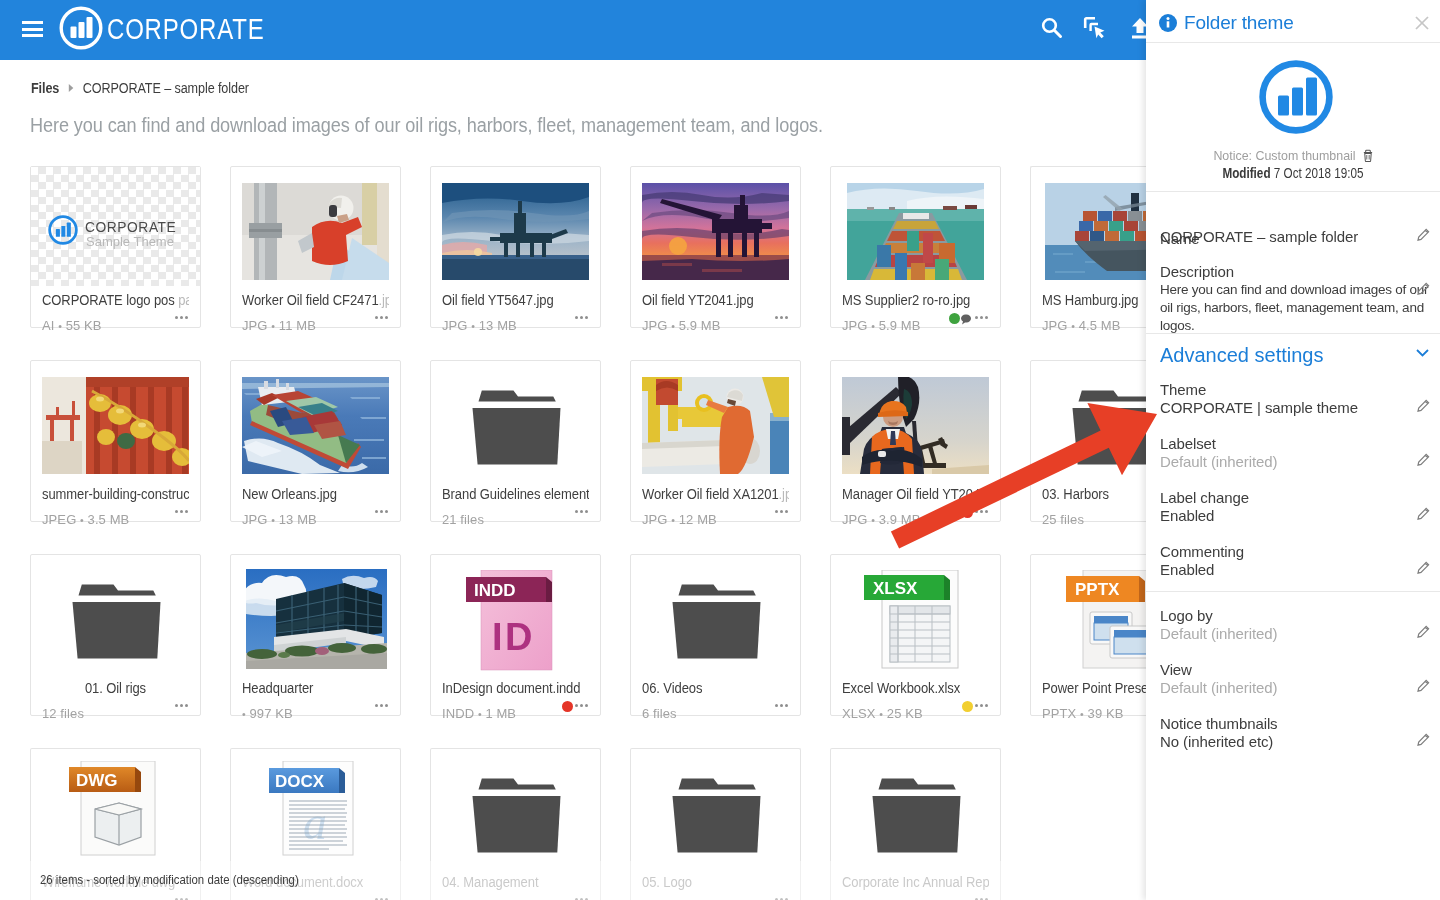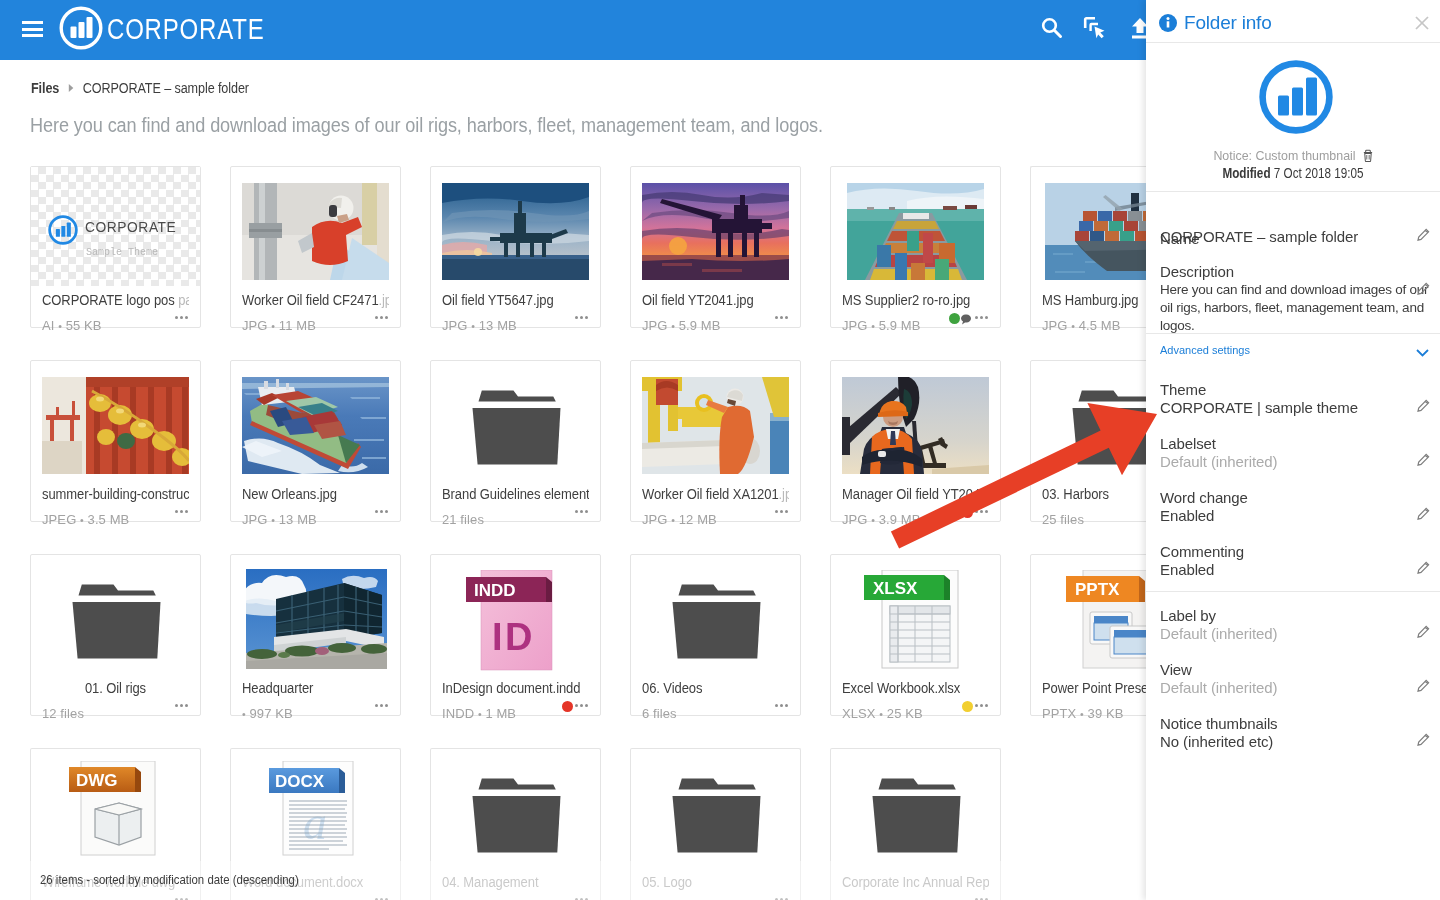--- a/index.html
+++ b/index.html
@@ -82,21 +82,21 @@
 
 <div class="card" style="left:30px;top:166px;">
   <div id="chk"></div>
   <svg class="abs" style="left:17px;top:48px;" width="30" height="30" viewBox="0 0 44 44">
     <circle cx="22" cy="22" r="19.6" fill="none" stroke="#2189e4" stroke-width="4"></circle>
     <rect x="11.5" y="20.5" width="6" height="11.5" rx="1" fill="#2189e4"></rect>
     <rect x="19.5" y="16" width="6" height="16" rx="1" fill="#2189e4"></rect>
     <rect x="27.5" y="11" width="6" height="21" rx="1" fill="#2189e4"></rect>
   </svg>
   <div class="abs" style="left:54px;top:51px;font-size:15px;color:#4a4a4a;letter-spacing:0.6px;transform:scaleX(.92);transform-origin:left;">CORPORATE</div>
-  <div class="abs" style="left:55px;top:80px;font-size:10px;color:#b8b8b8;font-family:Liberation Mono, monospace;">Sample Theme</div>
+  <div class="abs" style="left:55px;top:67px;font-size:13px;color:#b8b8b8;">Sample Theme</div>
   <div class="t">CORPORATE logo pos <span class="lt">payoff.</span></div>
   <div class="m">AI <i class="bu">•</i> 55 KB</div>
   <div class="dots">
         <i></i>
         <i></i>
         <i></i>
       </div>
 </div>
 
 <div class="card" style="left:230px;top:166px;">
@@ -709,21 +709,21 @@
 <svg id="arrow" width="320" height="180" viewBox="0 0 320 180">
   <polygon points="40.9,151.4 250.6,50.5 237.4,23.0 307,34 272,95.2 258.8,67.7 49.1,168.6" fill="#e73f26"></polygon>
 </svg>
 
 <div id="sidebar">
   <svg class="abs" style="left:13px;top:13.5px" width="18" height="18" viewBox="0 0 18 18">
     <circle cx="9" cy="9" r="9" fill="#1b7ed8"></circle>
     <rect x="7.7" y="7.3" width="2.6" height="6.2" fill="#fff"></rect>
     <circle cx="9" cy="4.6" r="1.5" fill="#fff"></circle>
   </svg>
-  <div id="sb-title">Folder info</div>
+  <div id="sb-title">Folder theme</div>
   <svg class="abs" style="left:269px;top:16px;" width="14" height="14" viewBox="0 0 14 14">
     <line x1="1" y1="1" x2="13" y2="13" stroke="#c6c6c6" stroke-width="1.7"></line>
     <line x1="13" y1="1" x2="1" y2="13" stroke="#c6c6c6" stroke-width="1.7"></line>
   </svg>
   <div class="sb-div" style="top:42px;"></div>
 
   <svg class="abs" style="left:113px;top:60px;" width="74" height="74" viewBox="0 0 74 74">
     <circle cx="37" cy="37" r="33.4" fill="none" stroke="#2189e4" stroke-width="6.6"></circle>
     <rect x="19" y="35.5" width="11" height="20" rx="1.5" fill="#2189e4"></rect>
     <rect x="33" y="27.5" width="11" height="28" rx="1.5" fill="#2189e4"></rect>
@@ -744,51 +744,51 @@
       <path d="M10.2 2.4 l2.4 2.4 -7.6 7.6 -3 .7 .7-3 z M9.3 3.3 l2.4 2.4" fill="none" stroke="#7e7e7e" stroke-width="1.2"></path>
     </svg>
 
   <div class="abs sb-label" style="left:14px;top:263px;">Description</div>
   <div class="abs sb-val" style="left:14px;top:281px;line-height:18px;font-size:13.5px;letter-spacing:-0.25px;white-space:nowrap;">Here you can find and download images of our<br>oil rigs, harbors, fleet, management team, and<br>logos.</div>
   <svg class="pencil" style="top:281px;" width="15" height="15" viewBox="0 0 15 15">
       <path d="M10.2 2.4 l2.4 2.4 -7.6 7.6 -3 .7 .7-3 z M9.3 3.3 l2.4 2.4" fill="none" stroke="#7e7e7e" stroke-width="1.2"></path>
     </svg>
   <div class="sb-div" style="top:333px;"></div>
 
-  <div class="abs" style="left:14px;top:344px;font-size:11px;color:#1b7ed8;font-weight:500;">Advanced settings</div>
+  <div class="abs" style="left:14px;top:344px;font-size:20px;color:#1b7ed8;font-weight:500;">Advanced settings</div>
   <svg class="abs" style="right:11px;top:349px;" width="13" height="8" viewBox="0 0 13 8">
       <polyline points="1,1 6.5,6.5 12,1" fill="none" stroke="#1b7ed8" stroke-width="1.8"></polyline>
     </svg>
 
   <div class="abs sb-label" style="left:14px;top:381px;">Theme</div>
   <div class="abs sb-val" style="left:14px;top:399px;">CORPORATE | sample theme</div>
   <svg class="pencil" style="top:398px;" width="15" height="15" viewBox="0 0 15 15">
       <path d="M10.2 2.4 l2.4 2.4 -7.6 7.6 -3 .7 .7-3 z M9.3 3.3 l2.4 2.4" fill="none" stroke="#7e7e7e" stroke-width="1.2"></path>
     </svg>
 
   <div class="abs sb-label" style="left:14px;top:435px;">Labelset</div>
   <div class="abs sb-val sb-gray" style="left:14px;top:453px;">Default (inherited)</div>
   <svg class="pencil" style="top:452px;" width="15" height="15" viewBox="0 0 15 15">
       <path d="M10.2 2.4 l2.4 2.4 -7.6 7.6 -3 .7 .7-3 z M9.3 3.3 l2.4 2.4" fill="none" stroke="#7e7e7e" stroke-width="1.2"></path>
     </svg>
 
-  <div class="abs sb-label" style="left:14px;top:489px;">Word change</div>
+  <div class="abs sb-label" style="left:14px;top:489px;">Label change</div>
   <div class="abs sb-val" style="left:14px;top:507px;">Enabled</div>
   <svg class="pencil" style="top:506px;" width="15" height="15" viewBox="0 0 15 15">
       <path d="M10.2 2.4 l2.4 2.4 -7.6 7.6 -3 .7 .7-3 z M9.3 3.3 l2.4 2.4" fill="none" stroke="#7e7e7e" stroke-width="1.2"></path>
     </svg>
 
   <div class="abs sb-label" style="left:14px;top:543px;">Commenting</div>
   <div class="abs sb-val" style="left:14px;top:561px;">Enabled</div>
   <svg class="pencil" style="top:560px;" width="15" height="15" viewBox="0 0 15 15">
       <path d="M10.2 2.4 l2.4 2.4 -7.6 7.6 -3 .7 .7-3 z M9.3 3.3 l2.4 2.4" fill="none" stroke="#7e7e7e" stroke-width="1.2"></path>
     </svg>
   <div class="sb-div" style="top:591px;"></div>
 
-  <div class="abs sb-label" style="left:14px;top:607px;">Label by</div>
+  <div class="abs sb-label" style="left:14px;top:607px;">Logo by</div>
   <div class="abs sb-val sb-gray" style="left:14px;top:625px;">Default (inherited)</div>
   <svg class="pencil" style="top:624px;" width="15" height="15" viewBox="0 0 15 15">
       <path d="M10.2 2.4 l2.4 2.4 -7.6 7.6 -3 .7 .7-3 z M9.3 3.3 l2.4 2.4" fill="none" stroke="#7e7e7e" stroke-width="1.2"></path>
     </svg>
 
   <div class="abs sb-label" style="left:14px;top:661px;">View</div>
   <div class="abs sb-val sb-gray" style="left:14px;top:679px;">Default (inherited)</div>
   <svg class="pencil" style="top:678px;" width="15" height="15" viewBox="0 0 15 15">
       <path d="M10.2 2.4 l2.4 2.4 -7.6 7.6 -3 .7 .7-3 z M9.3 3.3 l2.4 2.4" fill="none" stroke="#7e7e7e" stroke-width="1.2"></path>
     </svg>

